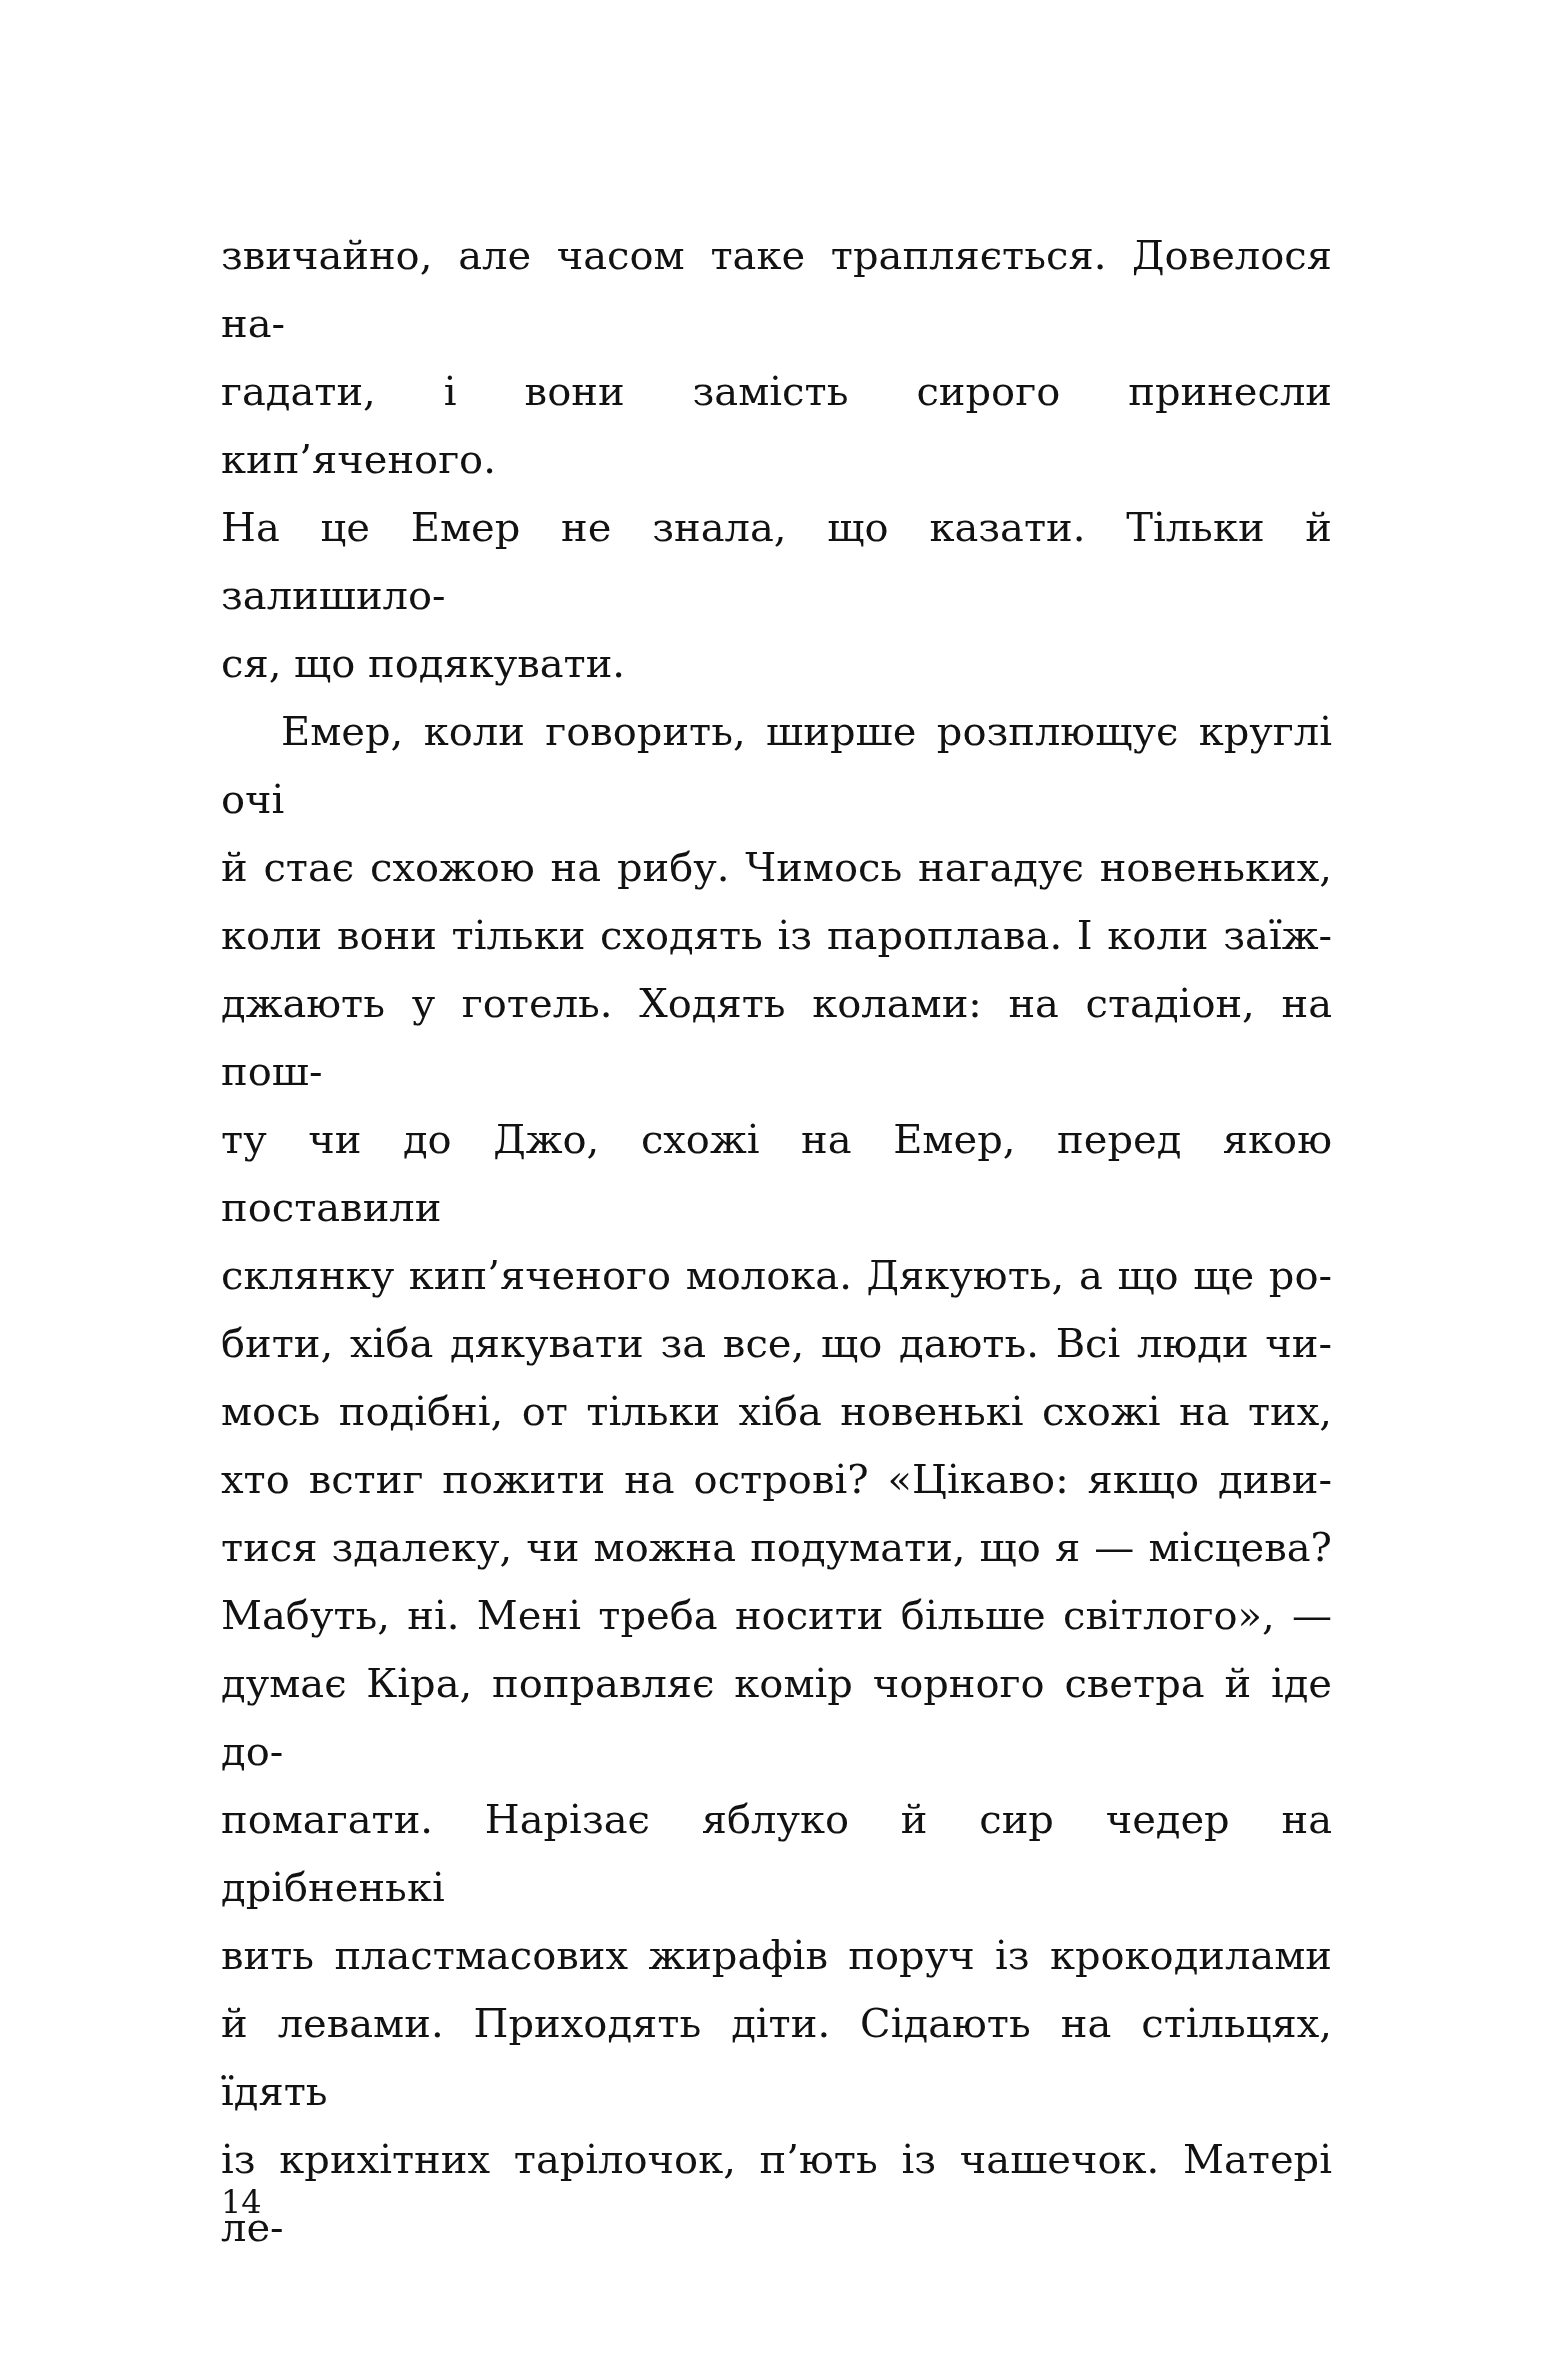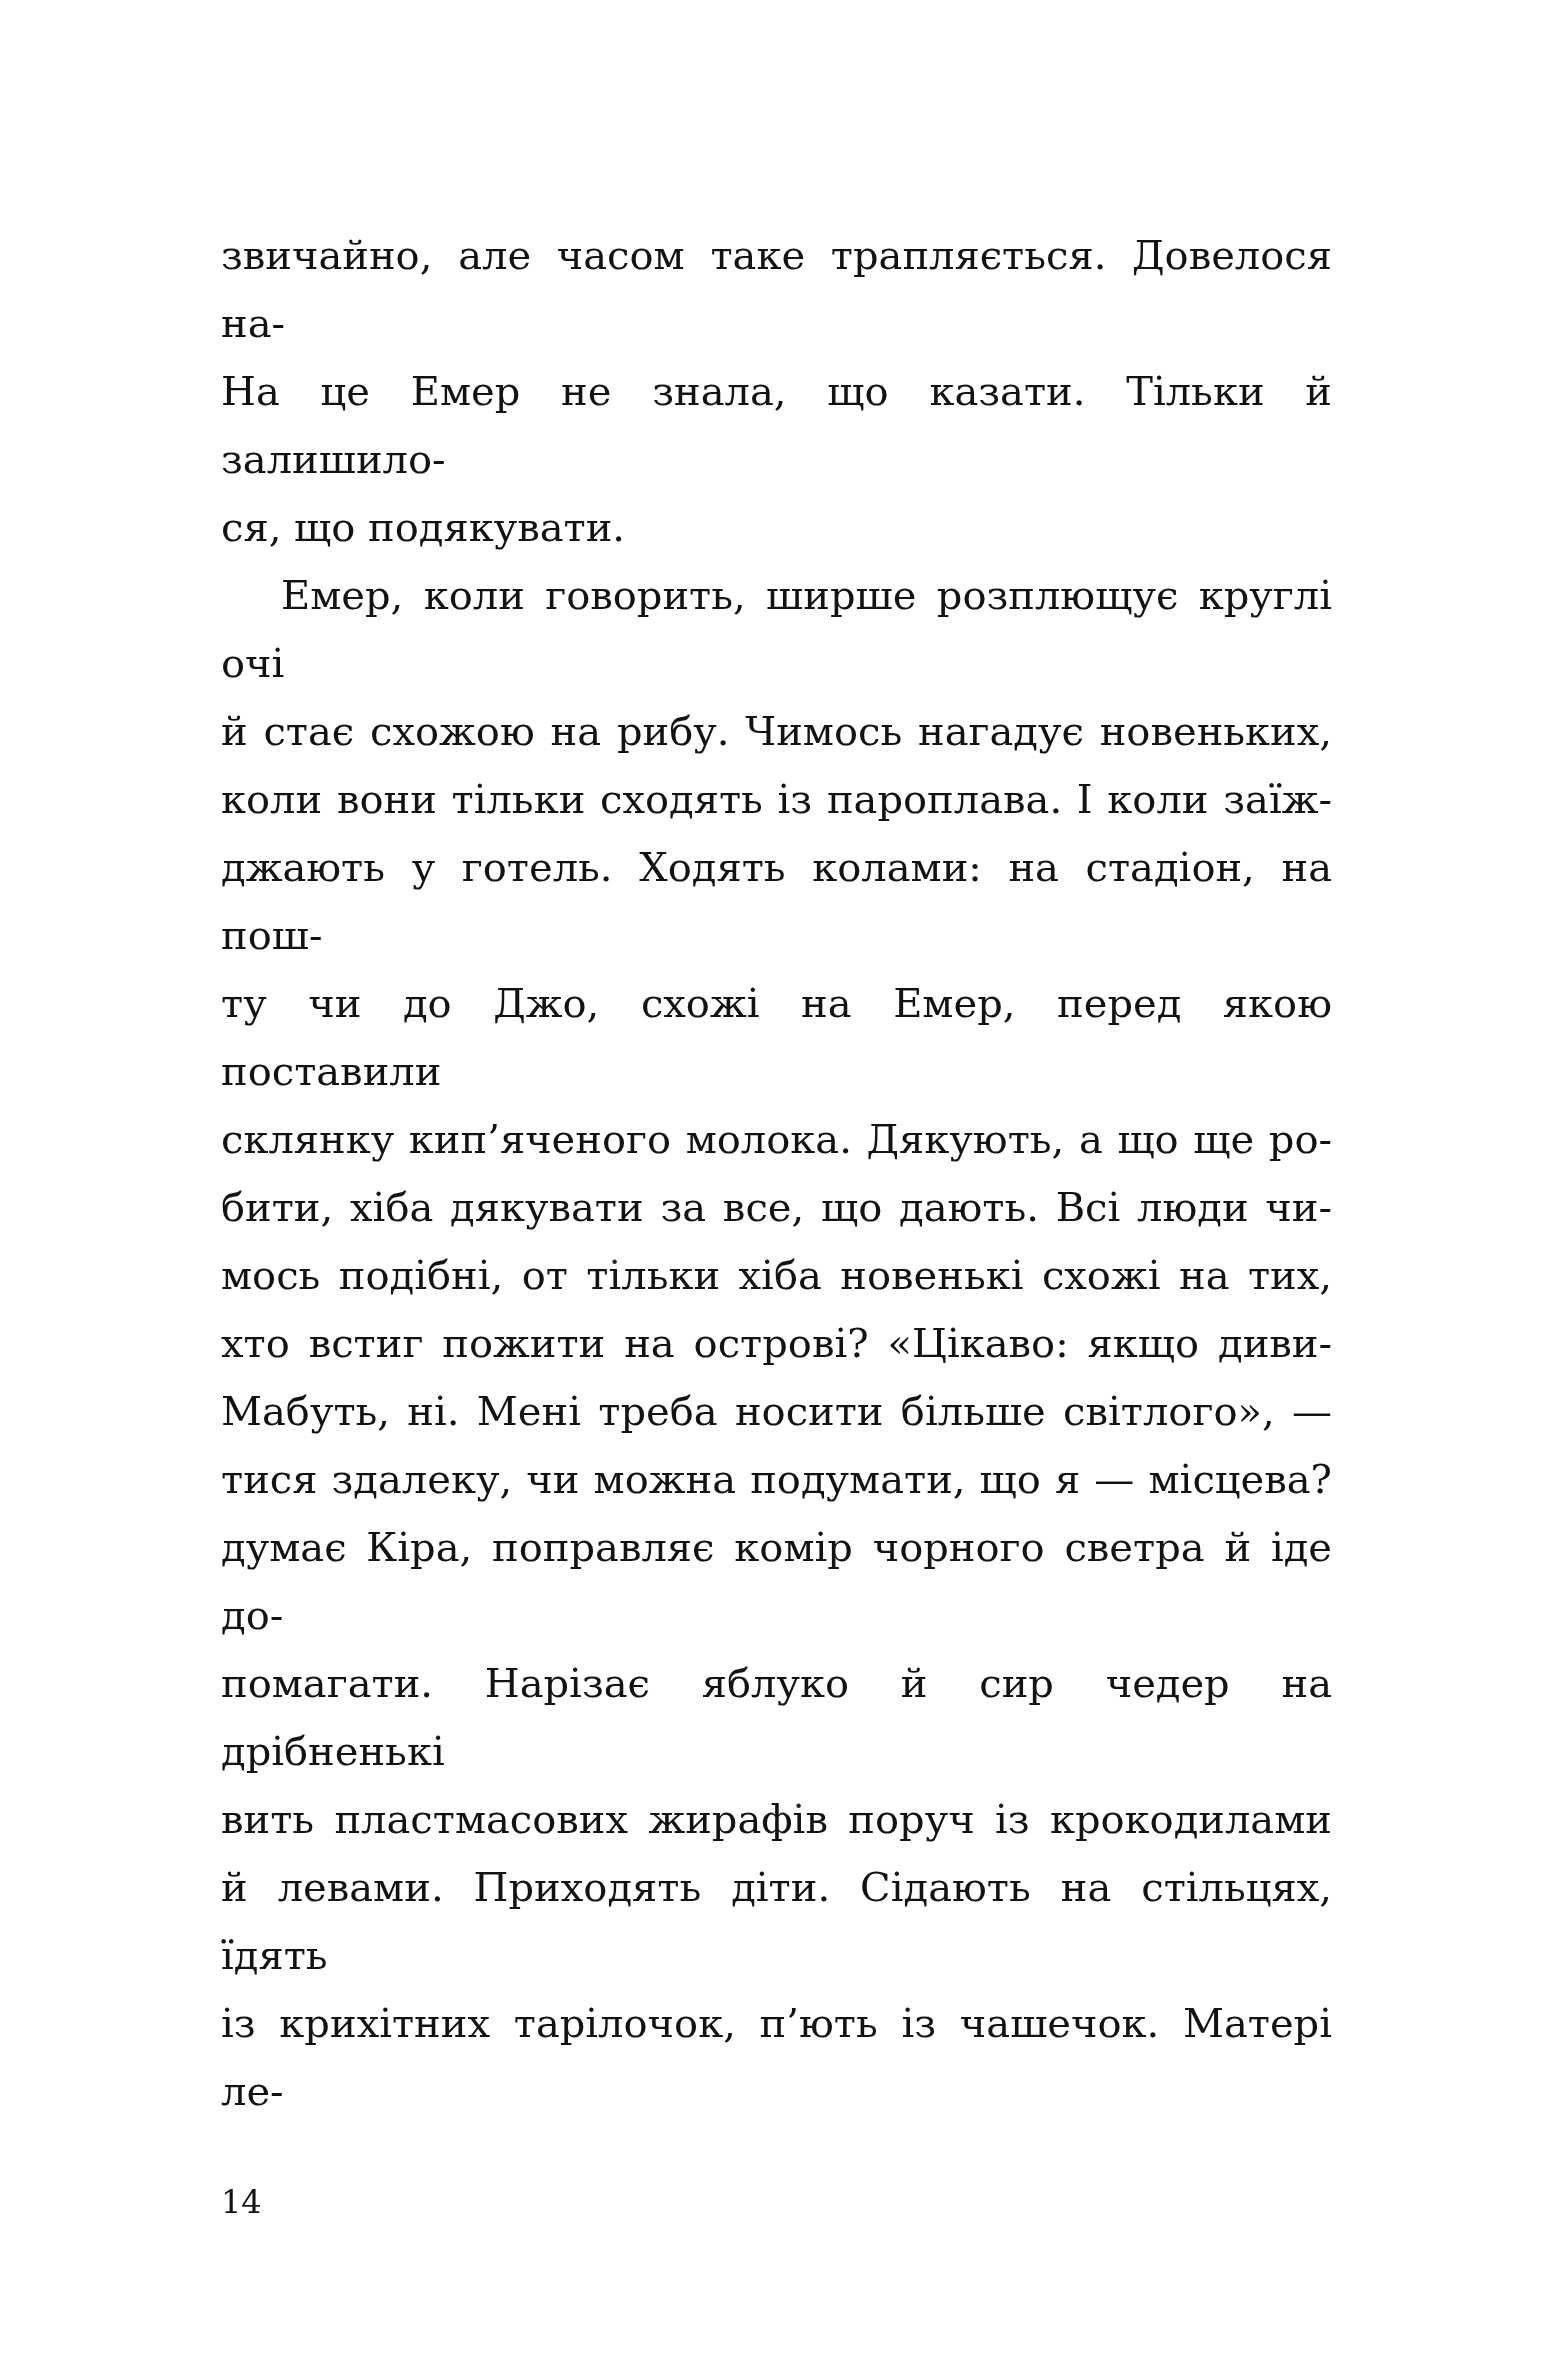--- a/index.html
+++ b/index.html
@@ -52,33 +52,34 @@
     line-height: 39px;
     color: #121212;
   }
 </style>
 </head>
 <body style="background: rgb(255, 255, 255);">
 
 <div class="book-page">
   <div class="text-block" style="color: rgb(18, 18, 18);">
       <div class="line">звичайно, але часом таке трапляється. Довелося на-</div>
+      <div class="line">гадати, і вони замість сирого принесли кип’яченого.</div>
       <div class="line">На це Емер не знала, що казати. Тільки й залишило-</div>
       <div class="line no-stretch">ся, що подякувати.</div>
       <div class="line indent">Емер, коли говорить, ширше розплющує круглі очі</div>
       <div class="line">й стає схожою на рибу. Чимось нагадує новеньких,</div>
       <div class="line">коли вони тільки сходять із пароплава. І коли заїж-</div>
       <div class="line">джають у готель. Ходять колами: на стадіон, на пош-</div>
       <div class="line">ту чи до Джо, схожі на Емер, перед якою поставили</div>
       <div class="line">склянку кип’яченого молока. Дякують, а що ще ро-</div>
       <div class="line">бити, хіба дякувати за все, що дають. Всі люди чи-</div>
       <div class="line">мось подібні, от тільки хіба новенькі схожі на тих,</div>
       <div class="line">хто встиг пожити на острові? «Цікаво: якщо диви-</div>
+      <div class="line">тися здалеку, чи можна подумати, що я — місцева?</div>
       <div class="line">Мабуть, ні. Мені треба носити більше світлого», —</div>
-      <div class="line">тися здалеку, чи можна подумати, що я — місцева?</div>
       <div class="line">думає Кіра, поправляє комір чорного светра й іде до-</div>
       <div class="line">помагати. Нарізає яблуко й сир чедер на дрібненькі</div>
       <div class="line">вить пластмасових жирафів поруч із крокодилами</div>
       <div class="line">й левами. Приходять діти. Сідають на стільцях, їдять</div>
       <div class="line">із крихітних тарілочок, п’ють із чашечок. Матері ле-</div>
     </div>
   <div class="page-number" style="color: rgb(18, 18, 18);">14</div>
 </div>
 
 

